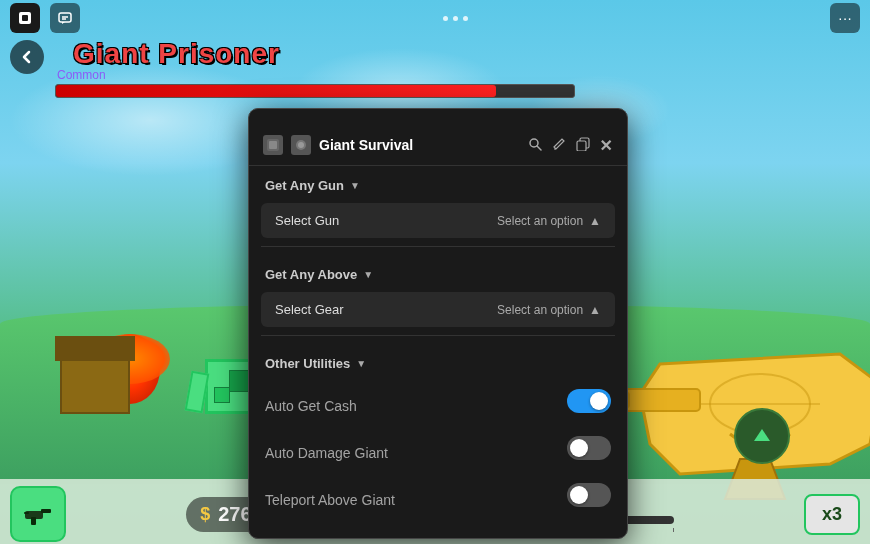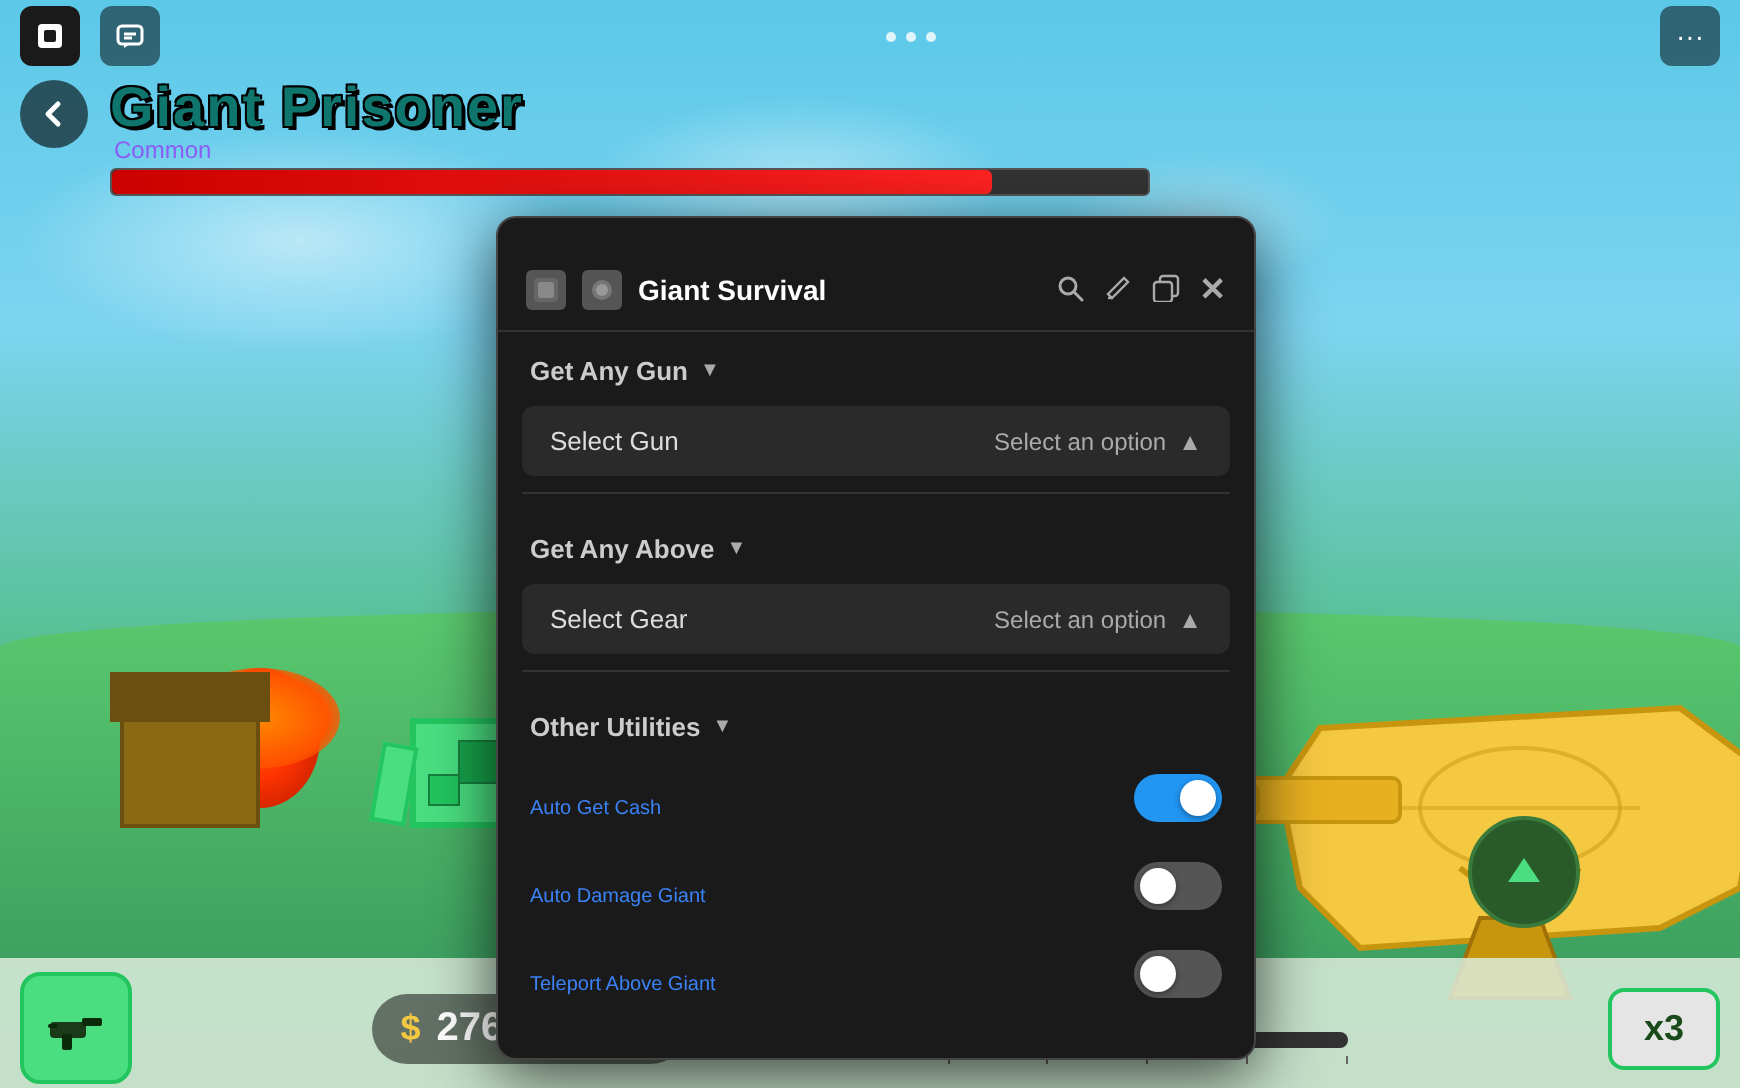--- a/index.html
+++ b/index.html
@@ -182,23 +182,24 @@
       position: absolute;
       top: 38px;
       left: 55px;
       right: 100px;
       z-index: 10;
     }
 
     .boss-name {
       font-size: 28px;
       font-weight: 900;
-      color: #0f766e;
+      color: #ef4444;
       text-shadow: 2px 2px 0 #000, -1px -1px 0 #000, 1px -1px 0 #000, -1px 1px 0 #000;
       letter-spacing: 1px;
+      margin-left: 18px;
     }
 
     .boss-rarity {
       font-size: 12px;
       color: #8b5cf6;
       margin-top: -2px;
       margin-left: 2px;
     }
 
     .health-bar-container {
@@ -342,22 +343,22 @@
 
     
     .toggle-row {
       display: flex;
       align-items: center;
       justify-content: space-between;
       padding: 10px 16px;
     }
 
     .toggle-label {
-      color: #3b82f6;
-      font-size: 10px;
+      color: #a3a3a3;
+      font-size: 14px;
       margin-top: 11px;
     }
 
     
     .toggle-switch {
       width: 44px;
       height: 24px;
       border-radius: 12px;
       position: relative;
       cursor: pointer;

